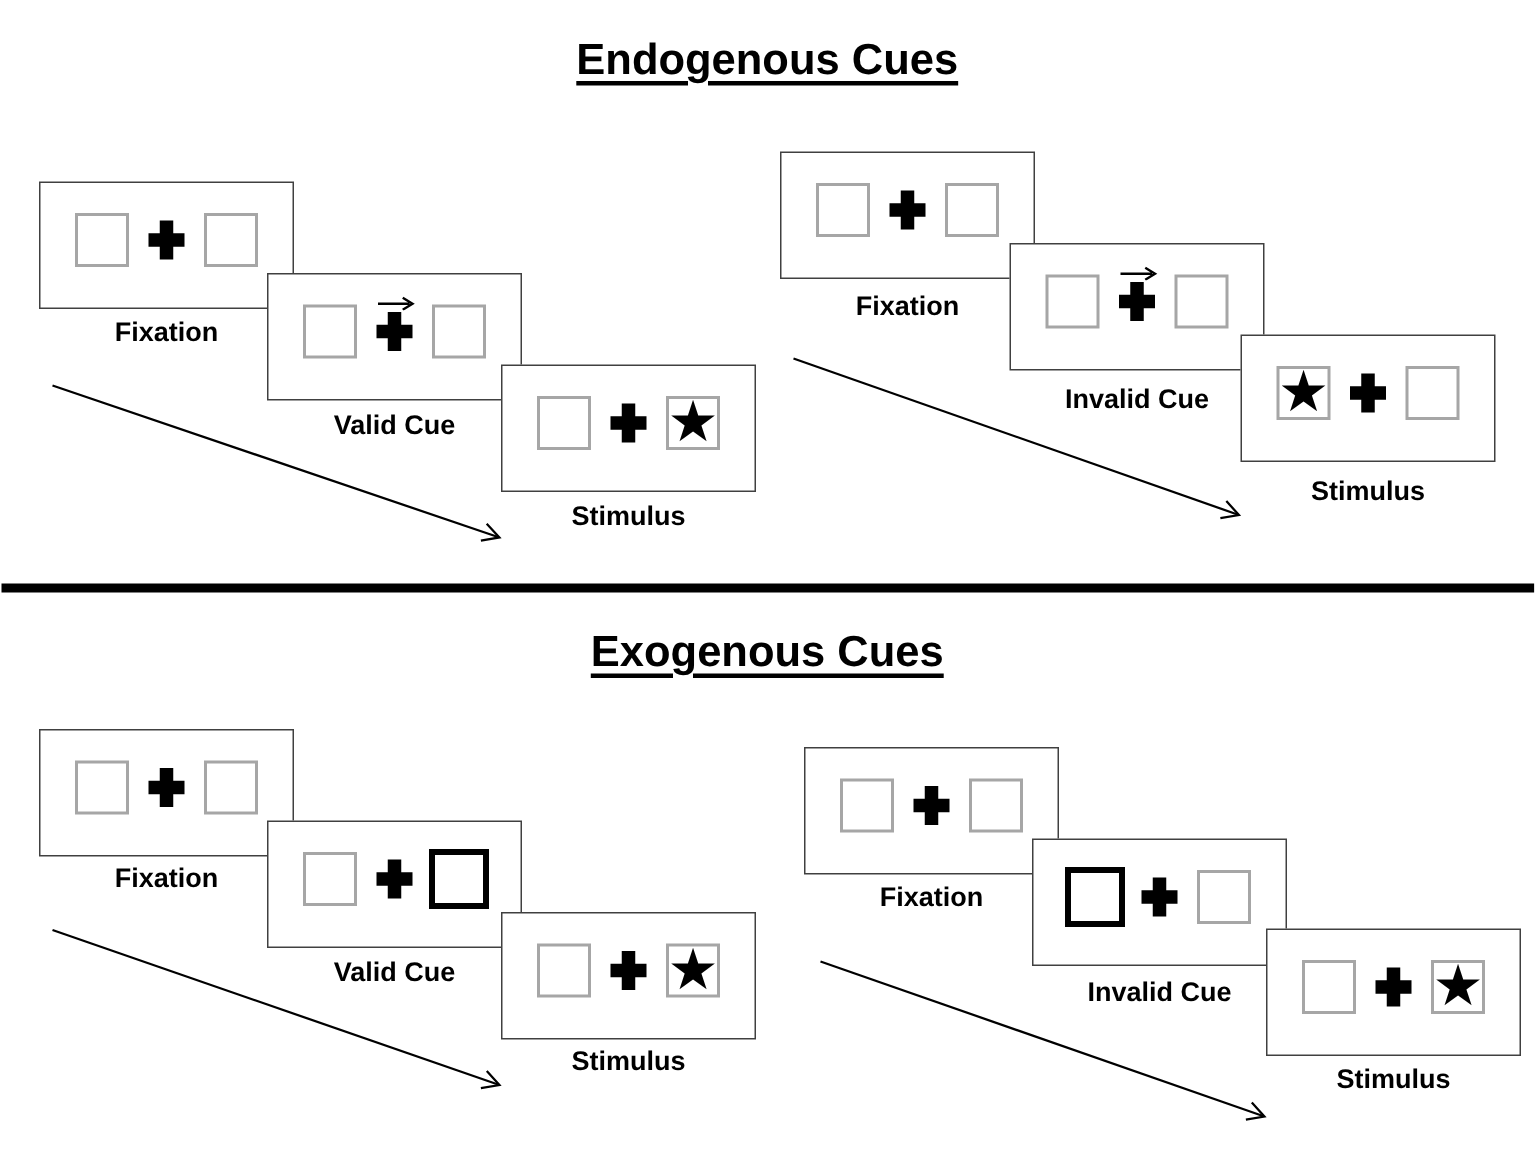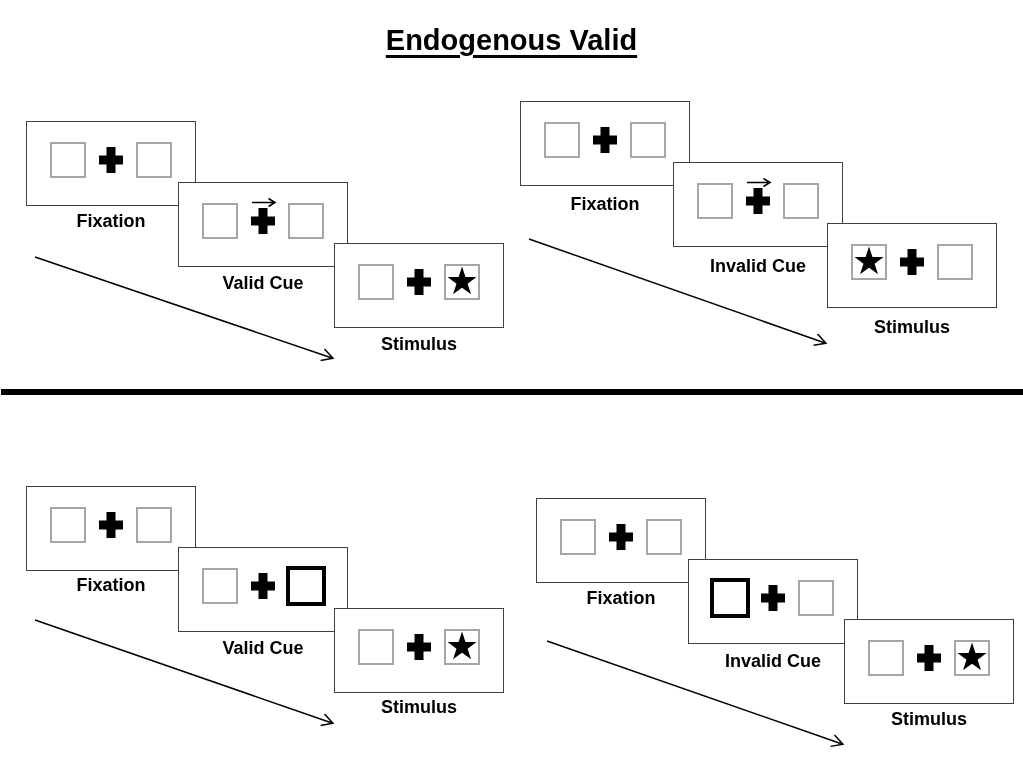--- a/index.html
+++ b/index.html
@@ -35,21 +35,21 @@
 <div id="page">
 
   <svg width="0" height="0" style="position:absolute">
     <defs>
       <marker id="ah" markerWidth="16" markerHeight="16" refX="11" refY="7" orient="auto" markerUnits="userSpaceOnUse">
         <path d="M1,1 L12,7 L1,13" fill="none" stroke="#000" stroke-width="1.5"></path>
       </marker>
     </defs>
   </svg>
 
-  <div class="title" style="top:24px">Endogenous Valid</div>
+  <div class="title" style="top:24px">Endogenous Cues</div>
 
   <div class="panel" style="left:26px;top:121px">
     <div class="box l"></div>
     <div class="cross"></div>
     <div class="box r"></div>
   </div>
   <div class="plabel" style="left:26px;top:212px">Fixation</div>
 
   <div class="panel" style="left:178px;top:182px">
     <div class="box l"></div>
@@ -99,20 +99,21 @@
     <div class="box r"></div>
   </div>
   <div class="plabel" style="left:827px;top:318px">Stimulus</div>
 
   <svg class="flow-arrow" style="left:524px;top:233px" width="312" height="118">
     <line x1="5" y1="6" x2="301" y2="110" stroke="#000" stroke-width="1.5" marker-end="url(#ah)"></line>
   </svg>
 
   <div class="divider"></div>
 
+  <div class="title" style="top:419px">Exogenous Cues</div>
 
   <div class="panel" style="left:26px;top:486px">
     <div class="box l"></div>
     <div class="cross"></div>
     <div class="box r"></div>
   </div>
   <div class="plabel" style="left:26px;top:576px">Fixation</div>
 
   <div class="panel" style="left:178px;top:547px">
     <div class="box l"></div>

